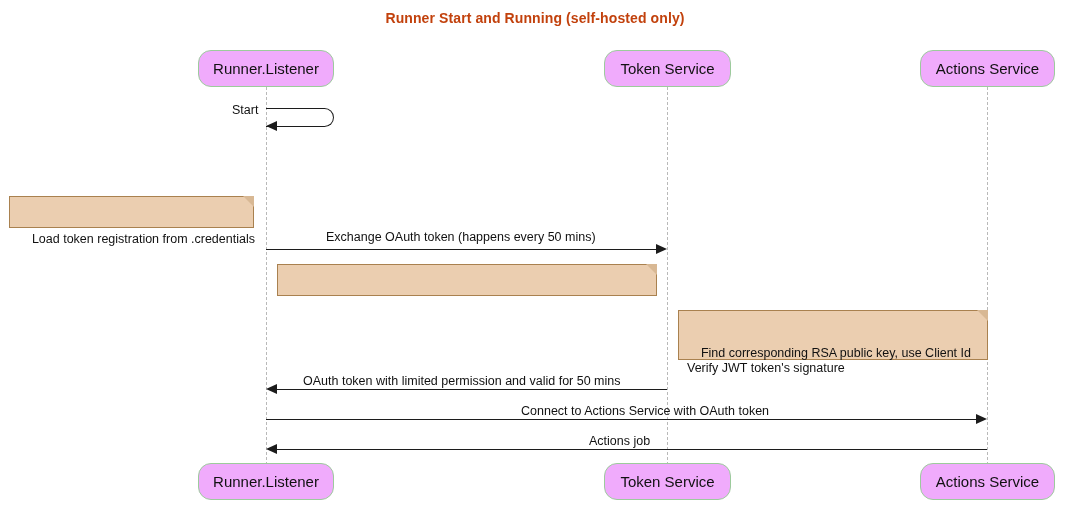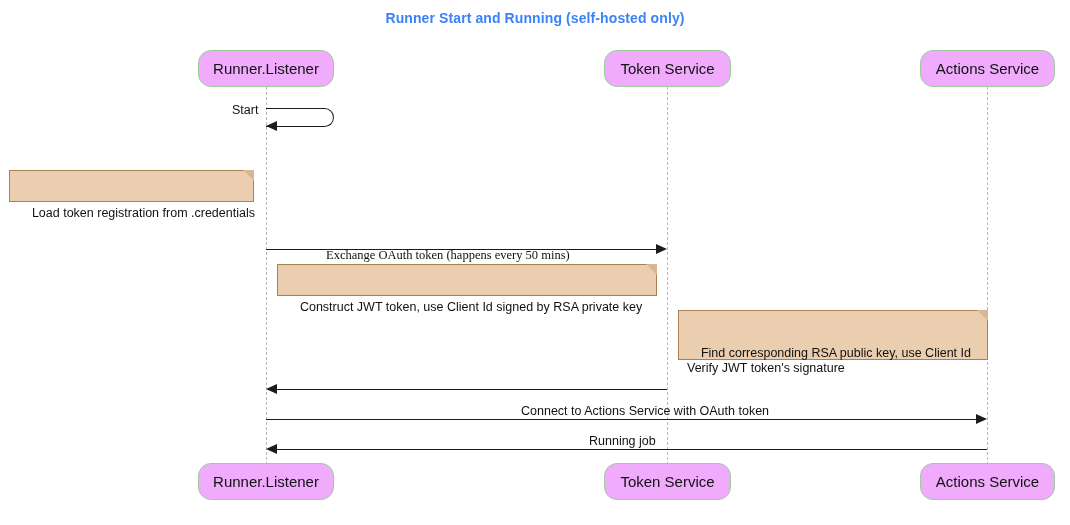--- a/index.html
+++ b/index.html
@@ -23,21 +23,21 @@
     height: 525px;
   }
   .title {
     position: absolute;
     left: 0;
     top: 10px;
     width: 1070px;
     text-align: center;
     font-size: 14px;
     font-weight: bold;
-    color: #3b82f6;
+    color: #c2410c;
     letter-spacing: 0.1px;
   }
   
   .participant {
     position: absolute;
     box-sizing: border-box;
     background: #f0abfc;
     border: 1px solid #9ccb9c;
     border-radius: 13px;
     height: 37px;
@@ -130,48 +130,48 @@
   </div>
   <div class="participant" style="left:920px; top:50px; width:135px;">
     <span>Actions Service</span>
   </div>
 
   <div class="msg-label" style="left:232px; top:103px; text-align:left;">Start</div>
   <div class="self-loop" style="left:266px; top:108px; width:68px; height:19px;"></div>
   <div class="arrowhead arrow-left" style="left:266px; top:121px;"></div>
 
 
-  <div class="note" style="left:9px; top:170px; width:245px; height:32px;">
+  <div class="note" style="left:9px; top:196px; width:245px; height:32px;">
     <span class="fold"></span>
     <span>Load token registration from .credentials</span>
   </div>
 
-  <div class="msg-label" style="left:326px; top:248px;font-family:Liberation Serif, serif;">Exchange OAuth token (happens every 50 mins)</div>
+  <div class="msg-label" style="left:326px; top:230px;">Exchange OAuth token (happens every 50 mins)</div>
   <div class="msg-line" style="left:266px; top:249px; width:394px;"></div>
   <div class="arrowhead arrow-right" style="left:656px; top:244px;"></div>
 
   <div class="note" style="left:277px; top:264px; width:380px; height:32px;">
     <span class="fold"></span>
-    <span>Construct JWT token, use Client Id signed by RSA private key</span>
   </div>
 
   <div class="note" style="left:678px; top:310px; width:310px; height:50px;">
     <span class="fold"></span>
     <span>Find corresponding RSA public key, use Client Id
 Verify JWT token's signature</span>
   </div>
 
+  <div class="msg-label" style="left:303px; top:374px;">OAuth token with limited permission and valid for 50 mins</div>
   <div class="msg-line" style="left:273px; top:389px; width:394px;"></div>
   <div class="arrowhead arrow-left" style="left:266px; top:384px;"></div>
 
   <div class="msg-label" style="left:496px; top:404px;margin-left:25px;">Connect to Actions Service with OAuth token</div>
   <div class="msg-line" style="left:266px; top:419px; width:714px;"></div>
   <div class="arrowhead arrow-right" style="left:976px; top:414px;"></div>
 
-  <div class="msg-label" style="left:589px; top:434px;">Running job</div>
+  <div class="msg-label" style="left:589px; top:434px;">Actions job</div>
   <div class="msg-line" style="left:273px; top:449px; width:714px;"></div>
   <div class="arrowhead arrow-left" style="left:266px; top:444px;"></div>
 
   <div class="participant" style="left:198px; top:463px; width:136px;">
     <span>Runner.Listener</span>
   </div>
   <div class="participant" style="left:604px; top:463px; width:127px;">
     <span>Token Service</span>
   </div>
   <div class="participant" style="left:920px; top:463px; width:135px;">

